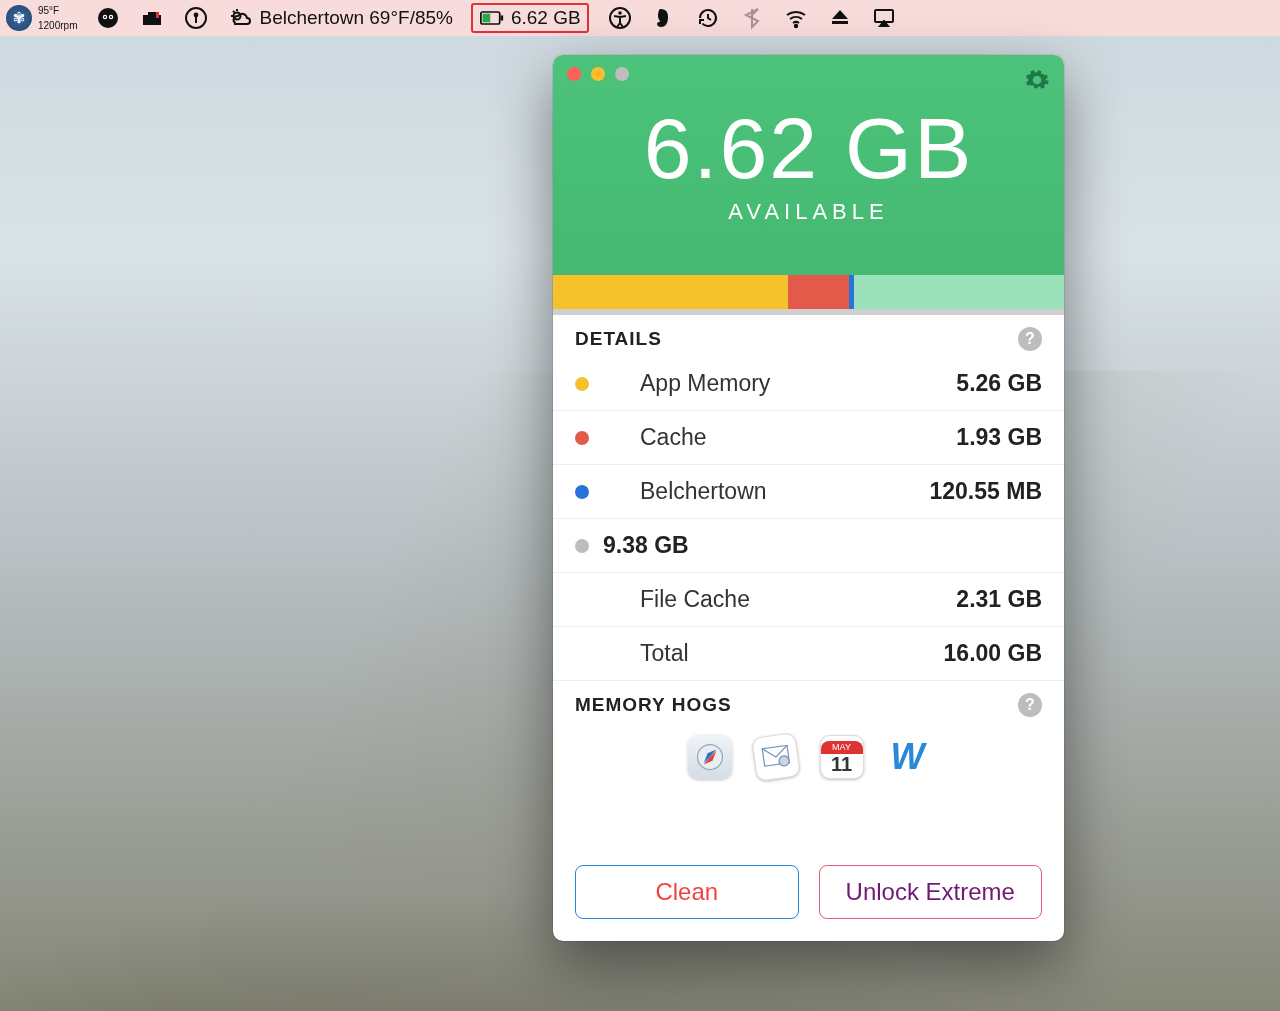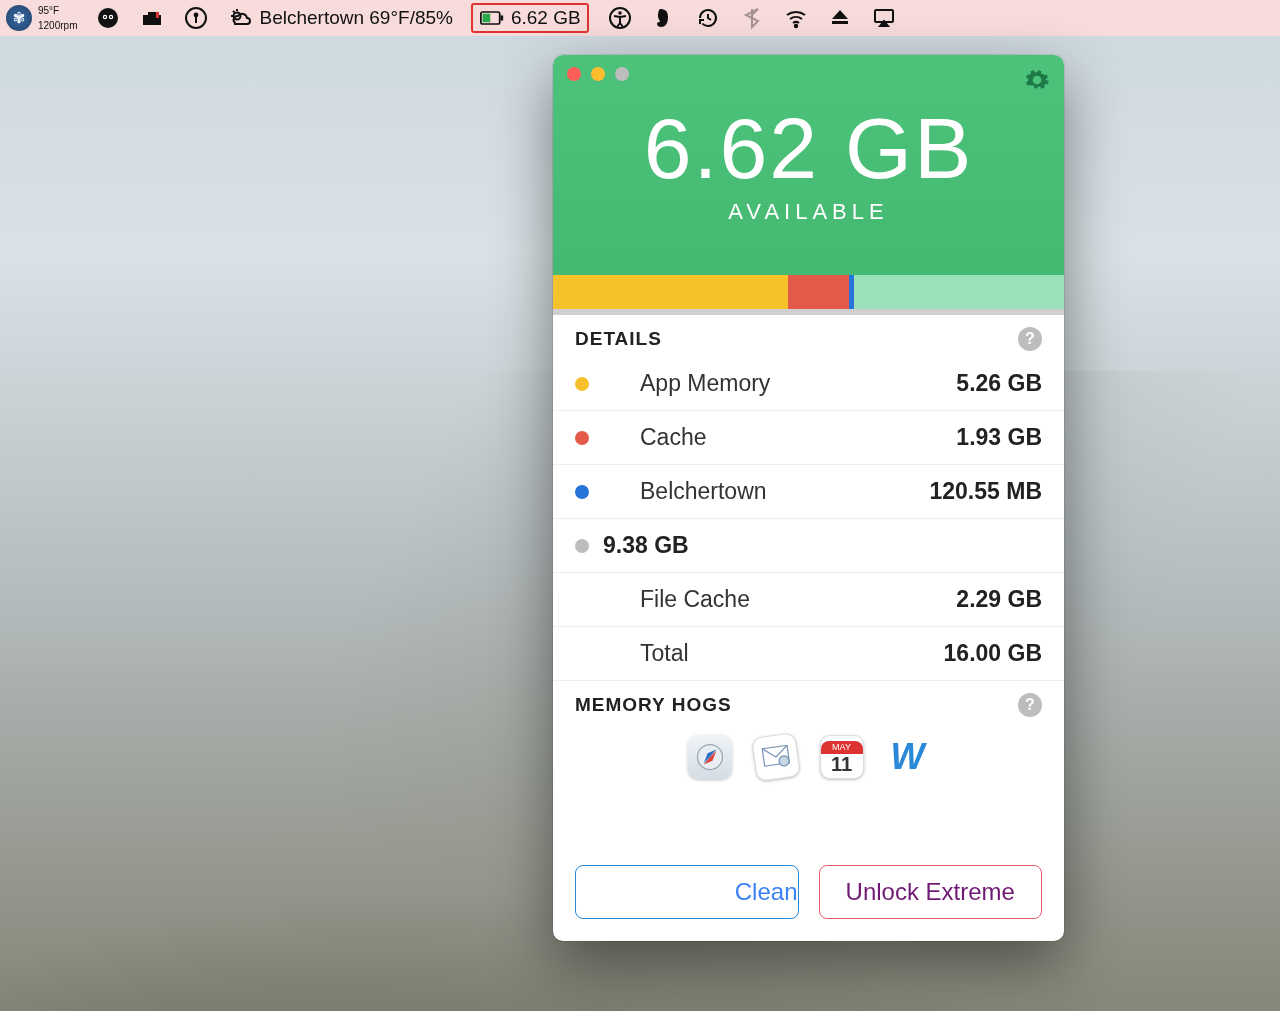--- a/index.html
+++ b/index.html
@@ -68,21 +68,21 @@
   .hogs-icons{display:flex;gap:22px;justify-content:center;padding:12px 0 8px;}
   .hog{width:44px;height:44px;border-radius:10px;display:flex;align-items:center;justify-content:center;font-size:28px;box-shadow:0 1px 3px rgba(0,0,0,.25);}
   .hog.safari{background:linear-gradient(#eef3f7,#d5dde5);color:#2070d0;}
   .hog.mail{background:#fff;color:#4b7bb8;border:1px solid #ddd;transform:rotate(-8deg);}
   .hog.cal{background:#fff;border:1px solid #ddd;flex-direction:column;font-size:10px;line-height:1;}
   .hog.cal .top{background:#d33;color:#fff;width:100%;text-align:center;border-radius:8px 8px 0 0;padding:2px 0;font-size:9px;}
   .hog.cal .day{font-size:20px;color:#333;font-weight:600;}
   .hog.w{background:transparent;box-shadow:none;color:#2a88d8;font-size:36px;font-weight:800;font-style:italic;}
   .actions{display:flex;gap:20px;padding:18px 22px 22px;margin-top:auto;}
   .btn{flex:1;height:54px;border-radius:8px;border:1.5px solid;background:#fff;font-size:24px;display:flex;align-items:center;justify-content:center;cursor:pointer;}
-  .btn.clean{border-color:#2a88d8;color:#3b82f6;justify-content:flex-end;}
+  .btn.clean{border-color:#2a88d8;color:#ef4444;}
   .btn.unlock{border-color:#e45a70;color:#701a75;text-align:center;}
   
   .mountain{
     position:absolute;left:0;right:0;bottom:0;height:640px;pointer-events:none;
     background:
       radial-gradient(1200px 520px at 35% 130%, rgba(70,70,55,.55), transparent 60%),
       linear-gradient(115deg, transparent 0 30%, rgba(150,150,140,.35) 50%, transparent 80%);
   }
 </style>
 </head>
@@ -232,21 +232,21 @@
       <span class="lbl">Belchertown</span>
       <span class="val">120.55 MB</span>
     </div>
     <div class="row">
       <span class="dot used"></span>
       <span class="val">9.38 GB</span>
     </div>
     <div class="row nodot">
       <span class="dot"></span>
       <span class="lbl">File Cache</span>
-      <span class="val">2.29 GB</span>
+      <span class="val">2.31 GB</span>
     </div>
     <div class="row nodot">
       <span class="dot"></span>
       <span class="lbl">Total</span>
       <span class="val">16.00 GB</span>
     </div>
   </div>
 
   <div class="section">
     <h3>MEMORY HOGS</h3>

